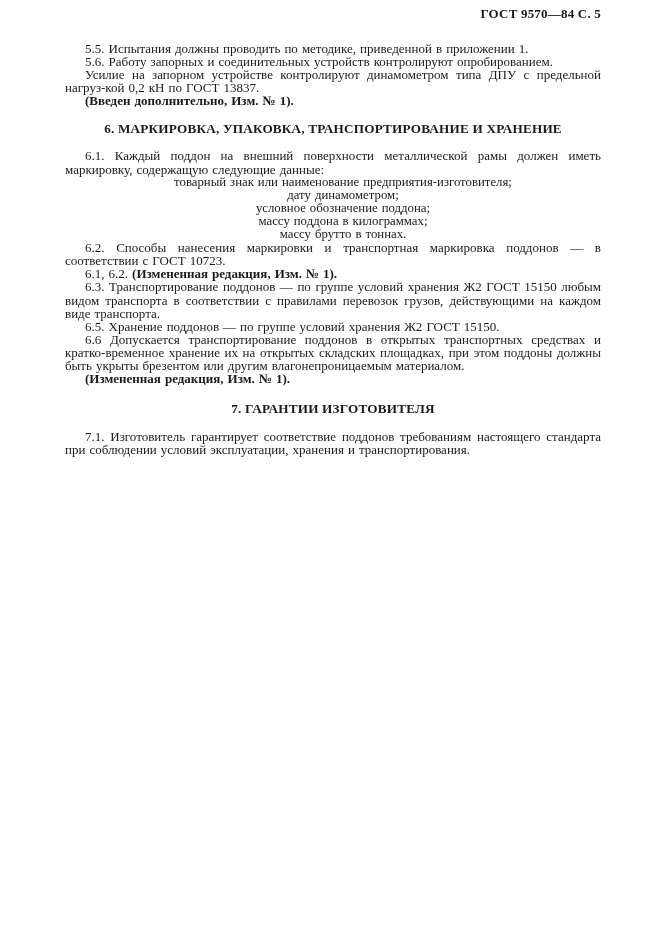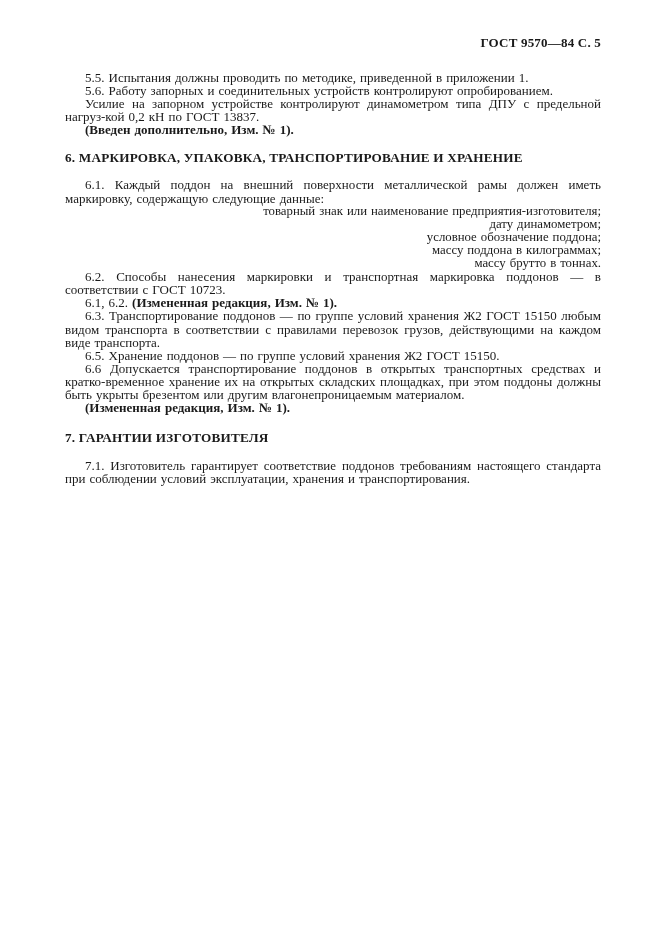--- a/index.html
+++ b/index.html
@@ -12,21 +12,21 @@
     height: 936px;
     overflow: hidden;
     font-family: "Liberation Serif", "DejaVu Serif", serif;
     color: #1a1a1a;
     -webkit-font-smoothing: antialiased;
   }
   .page {
     box-sizing: border-box;
     width: 661px;
     height: 936px;
-    padding: 36px 60px 40px 65px;
+    padding: 7px 60px 40px 65px;
     background: #ffffff;
   }
   .doc-header {
     text-align: right;
     font-weight: bold;
     font-size: 13px;
     line-height: 14px;
     margin-bottom: 21px;
     letter-spacing: 0.2px;
   }
@@ -35,28 +35,29 @@
     font-size: 13px;
     line-height: 13.1px;
     text-align: justify;
     text-indent: 20px;
     word-spacing: 0.06em;
   }
   .list-item {
     margin: 0 0 0 20px;
     font-size: 12.8px;
     line-height: 13.1px;
-    text-align: right;
+    text-align: center;
     word-spacing: 0.06em;
   }
   .amendment {
     font-weight: bold;
   }
   .section-heading {
     margin: 15px 0 13px 0;
+    text-align: center;
     font-weight: bold;
     font-size: 13.2px;
     line-height: 14px;
     letter-spacing: 0.2px;
   }
   .section-heading.second {
     margin: 17px 0 14px 0;
   }
   .mixed-prefix {
     font-weight: normal;

